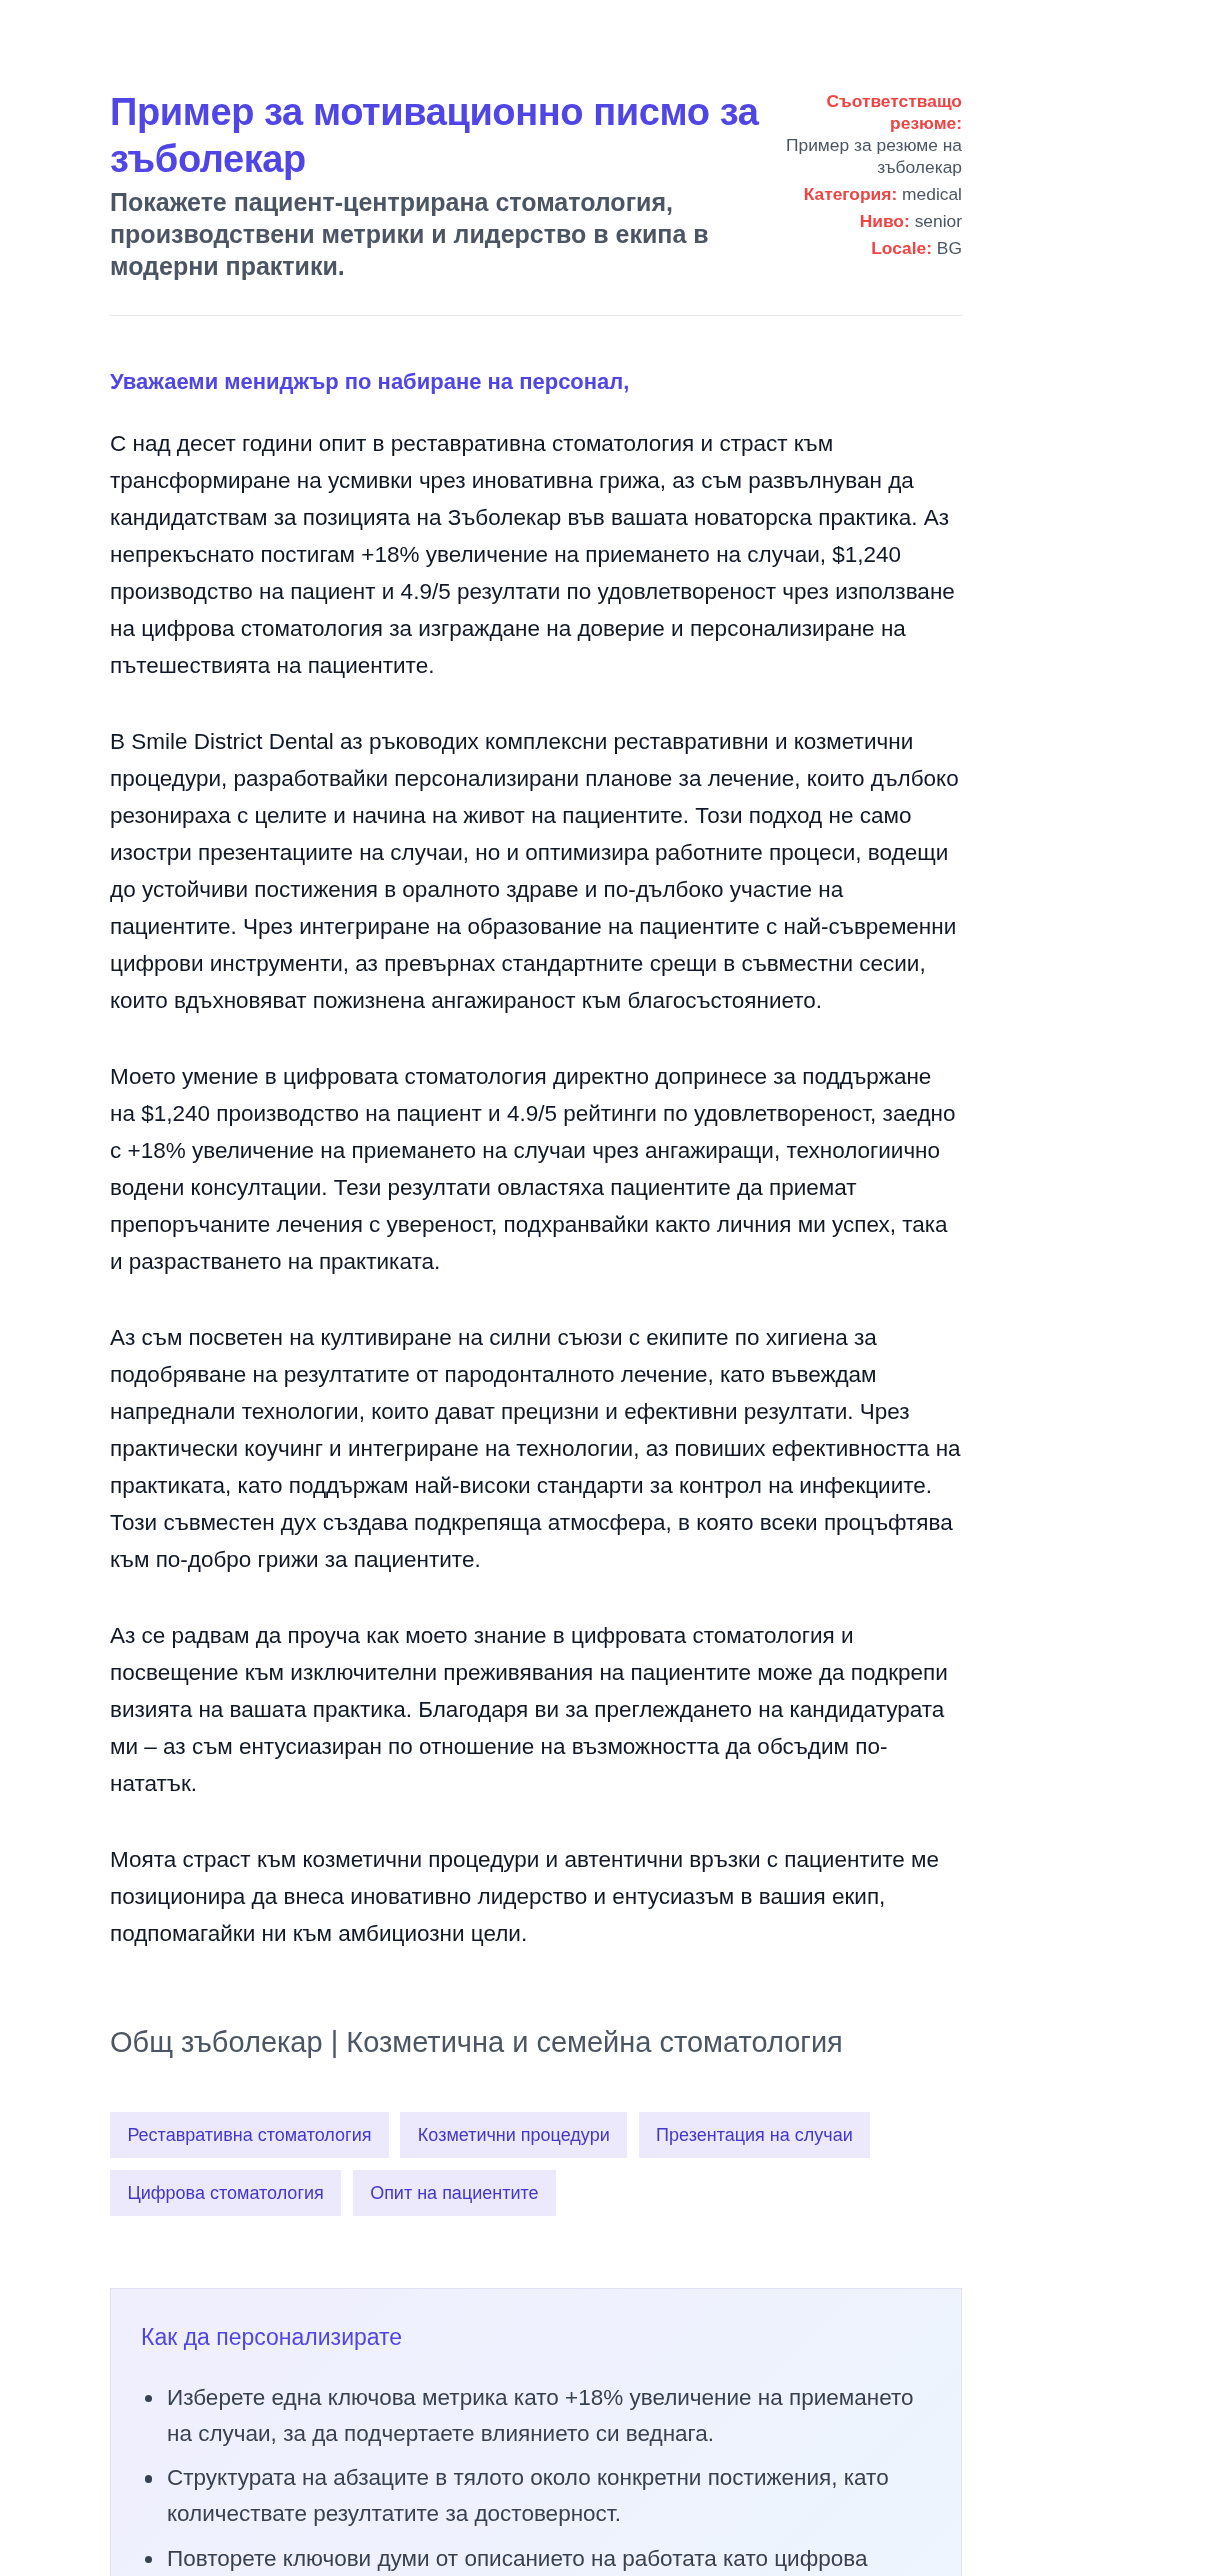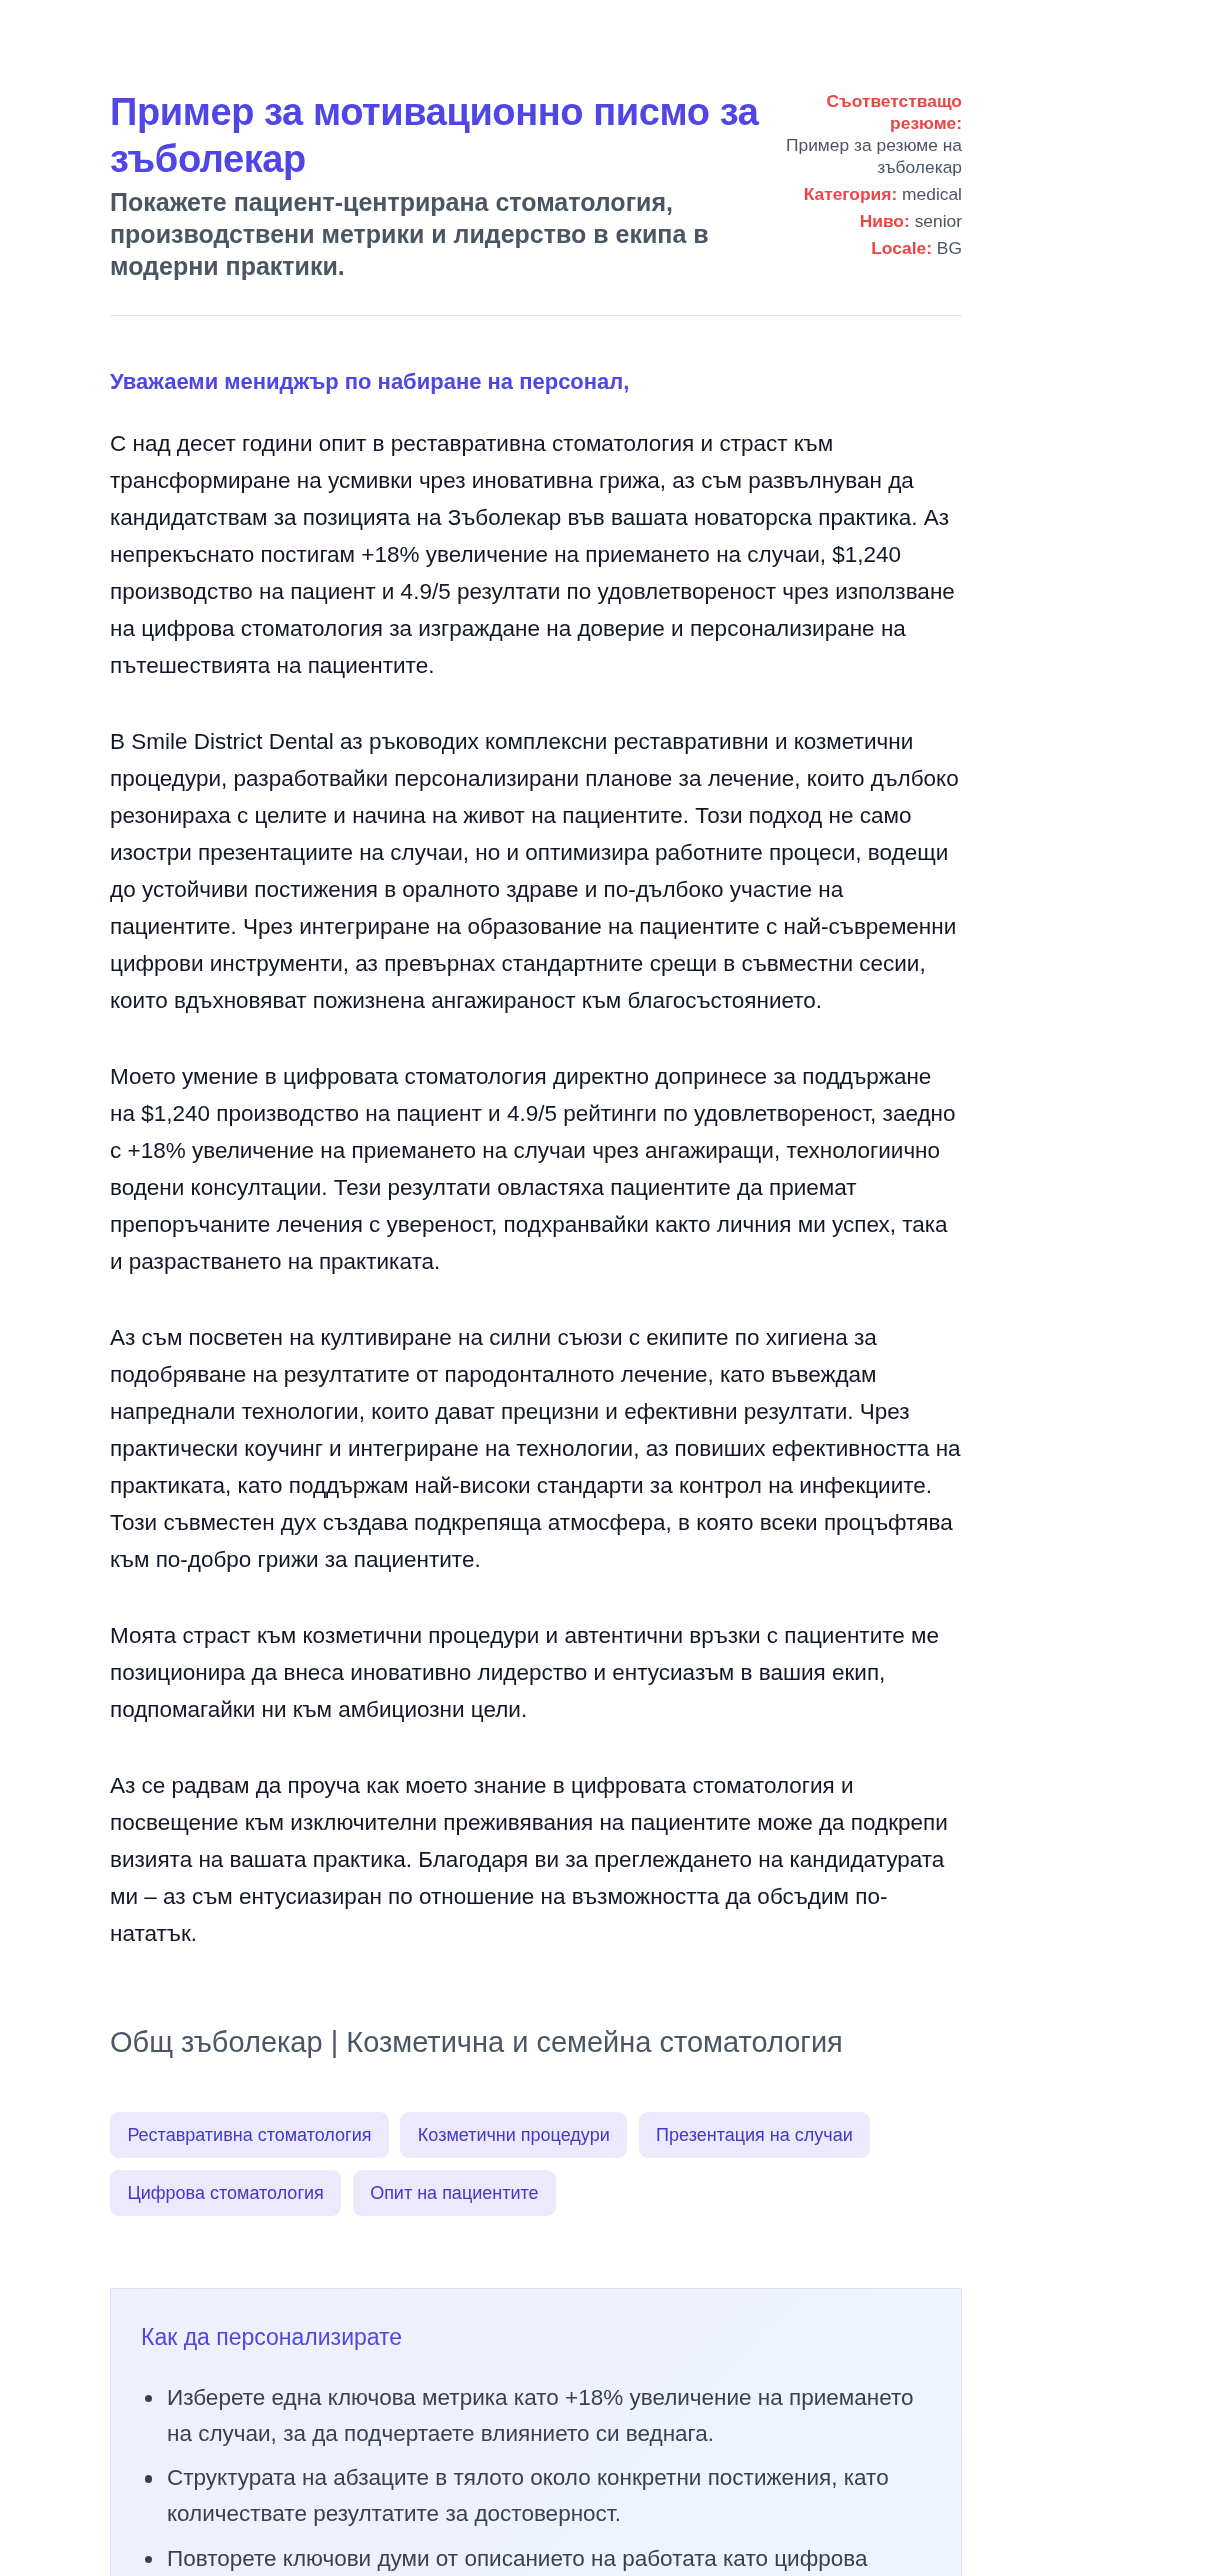--- a/index.html
+++ b/index.html
@@ -83,21 +83,21 @@
     gap: 12.3px 11.6px;
     width: 899px;
   }
   .tag {
     background: #ebe9fb;
     color: #4338ca;
     font-size: 18px;
     line-height: 46px;
     height: 46px;
     padding: 0 17.4px;
-    border-radius: 9px;
+    border-radius: 0;
   }
   .tips {
     margin-top: 72px;
     border: 1.4px solid #e0e0f4;
     background: linear-gradient(135deg, #f0effd 0%, #edf5fe 100%);
     padding: 33px 30px 29px 30px;
   }
   .tips-title {
     font-size: 23px;
     line-height: 30px;
@@ -156,22 +156,22 @@
     </div>
   </header>
 
   <div class="salutation">Уважаеми мениджър по набиране на персонал,</div>
 
   <div class="letter">
     <p class="para">С над десет години опит в реставративна стоматология и страст към трансформиране на усмивки чрез иновативна грижа, аз съм развълнуван да кандидатствам за позицията на Зъболекар във вашата новаторска практика. Аз непрекъснато постигам +18% увеличение на приемането на случаи, $1,240 производство на пациент и 4.9/5 резултати по удовлетвореност чрез използване на цифрова стоматология за изграждане на доверие и персонализиране на пътешествията на пациентите.</p>
     <p class="para">В Smile District Dental аз ръководих комплексни реставративни и козметични процедури, разработвайки персонализирани планове за лечение, които дълбоко резонираха с целите и начина на живот на пациентите. Този подход не само изостри презентациите на случаи, но и оптимизира работните процеси, водещи до устойчиви постижения в оралното здраве и по-дълбоко участие на пациентите. Чрез интегриране на образование на пациентите с най-съвременни цифрови инструменти, аз превърнах стандартните срещи в съвместни сесии, които вдъхновяват пожизнена ангажираност към благосъстоянието.</p>
     <p class="para">Моето умение в цифровата стоматология директно допринесе за поддържане на $1,240 производство на пациент и 4.9/5 рейтинги по удовлетвореност, заедно с +18% увеличение на приемането на случаи чрез ангажиращи, технологиично водени консултации. Тези резултати овластяха пациентите да приемат препоръчаните лечения с увереност, подхранвайки както личния ми успех, така и разрастването на практиката.</p>
     <p class="para">Аз съм посветен на култивиране на силни съюзи с екипите по хигиена за подобряване на резултатите от пародонталното лечение, като въвеждам напреднали технологии, които дават прецизни и ефективни резултати. Чрез практически коучинг и интегриране на технологии, аз повиших ефективността на практиката, като поддържам най-високи стандарти за контрол на инфекциите. Този съвместен дух създава подкрепяща атмосфера, в която всеки процъфтява към по-добро грижи за пациентите.</p>
+    <p class="para">Аз се радвам да проуча как моето знание в цифровата стоматология и посвещение към изключителни преживявания на пациентите може да подкрепи визията на вашата практика. Благодаря ви за преглеждането на кандидатурата ми – аз съм ентусиазиран по отношение на възможността да обсъдим по-нататък.</p>
     <p class="para">Моята страст към козметични процедури и автентични връзки с пациентите ме позиционира да внеса иновативно лидерство и ентусиазъм в вашия екип, подпомагайки ни към амбициозни цели.</p>
-    <p class="para">Аз се радвам да проуча как моето знание в цифровата стоматология и посвещение към изключителни преживявания на пациентите може да подкрепи визията на вашата практика. Благодаря ви за преглеждането на кандидатурата ми – аз съм ентусиазиран по отношение на възможността да обсъдим по-нататък.</p>
   </div>
 
   <div class="signature">
     <div class="sig-role">Общ зъболекар | Козметична и семейна стоматология</div>
   </div>
 
   <div class="tags">
     <span class="tag">Реставративна стоматология</span>
     <span class="tag">Козметични процедури</span>
     <span class="tag">Презентация на случаи</span>

